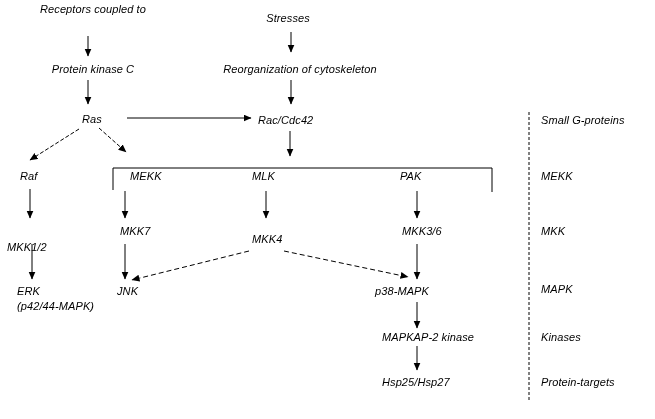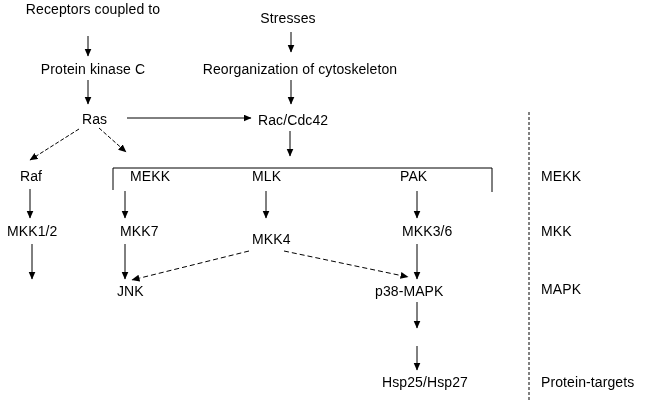--- a/index.html
+++ b/index.html
@@ -1,23 +1,24 @@
 <!DOCTYPE html>
 <html><head>
 <meta charset="utf-8">
 <style>
   html,body{margin:0;padding:0;background:#ffffff;}
   .stage{
     position:relative;
     width:655px;height:419px;
     background:#ffffff;
     font-family:"Liberation Sans", sans-serif;
-    font-size:14px;
+    font-size:11px;
     color:#000000;
     overflow:hidden;
+    font-style:italic;
   }
   .lbl{
     position:absolute;
     white-space:nowrap;
     line-height:14px;
     letter-spacing:0.1px;
   }
   .center{transform:translateX(-50%);text-align:center;}
   .overlay{
     position:absolute;left:0;top:0;
@@ -69,29 +70,36 @@
   <div class="lbl center" style="left:93px;top:62px">Protein kinase C</div>
   <div class="lbl center" style="left:300px;top:62px">Reorganization of cytoskeleton</div>
   <div class="lbl" style="left:82px;top:112px">Ras</div>
   <div class="lbl" style="left:258px;top:113px">Rac/Cdc42</div>
 
   <div class="lbl" style="left:20px;top:169px">Raf</div>
   <div class="lbl" style="left:130px;top:169px">MEKK</div>
   <div class="lbl" style="left:252px;top:169px">MLK</div>
   <div class="lbl" style="left:400px;top:169px">PAK</div>
 
-  <div class="lbl" style="left:7px;top:224px">MKK1/2</div>
+  <div class="lbl" style="left:7px;top:240px">MKK1/2</div>
   <div class="lbl" style="left:120px;top:224px">MKK7</div>
   <div class="lbl" style="left:252px;top:232px">MKK4</div>
   <div class="lbl" style="left:402px;top:224px">MKK3/6</div>
 
+  <div class="lbl" style="left:17px;top:284px;line-height:15px">
+    <div>ERK</div>
+    <div>(p42/44-MAPK)</div>
+  </div>
   <div class="lbl" style="left:117px;top:284px">JNK</div>
   <div class="lbl" style="left:375px;top:284px">p38-MAPK</div>
+  <div class="lbl" style="left:382px;top:330px">MAPKAP-2 kinase</div>
   <div class="lbl" style="left:382px;top:375px">Hsp25/Hsp27</div>
 
+  <div class="lbl" style="left:541px;top:113px">Small G-proteins</div>
   <div class="lbl" style="left:541px;top:169px">MEKK</div>
   <div class="lbl" style="left:541px;top:224px">MKK</div>
   <div class="lbl" style="left:541px;top:282px">MAPK</div>
   <div class="lbl" style="left:541px;top:330px;line-height:15px">
+    <div>Kinases</div>
   </div>
   <div class="lbl" style="left:541px;top:375px">Protein-targets</div>
 
 </div>
 
 </body></html>

